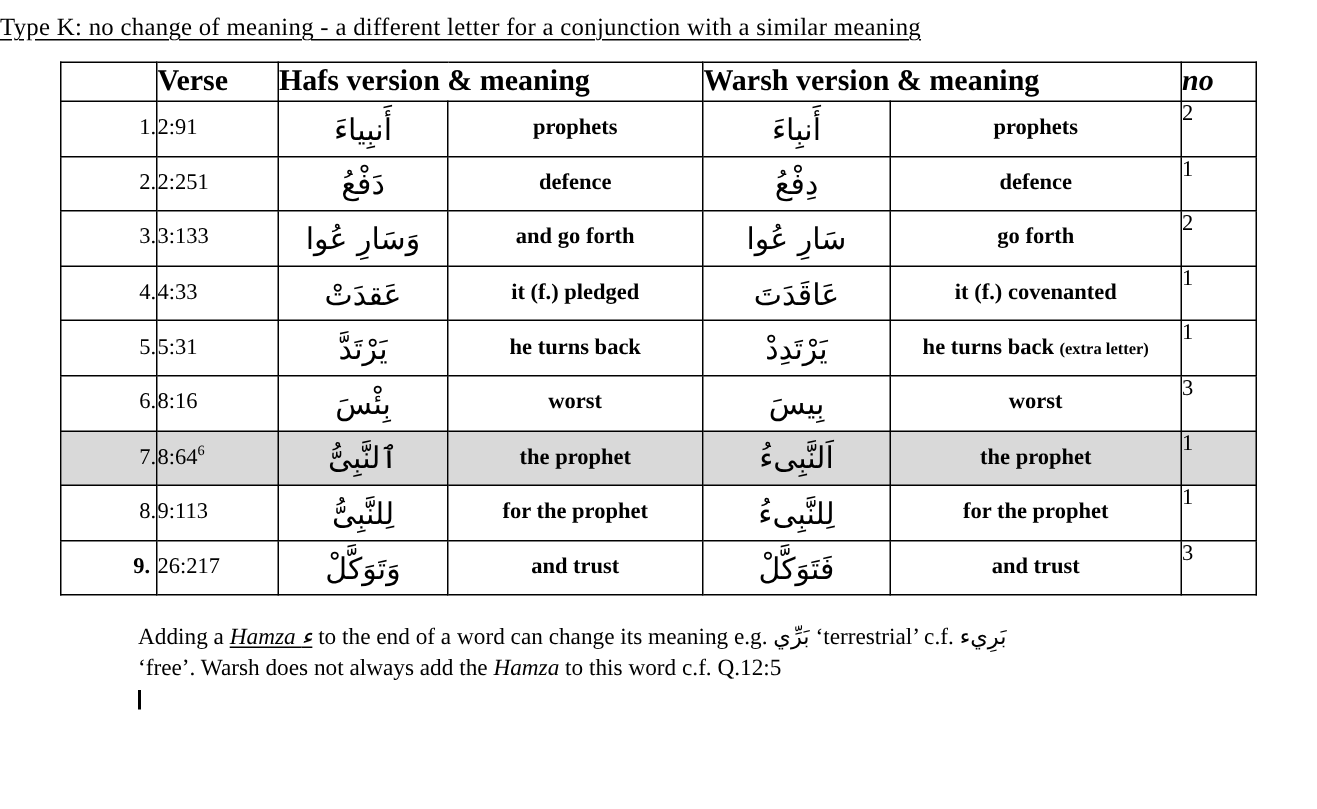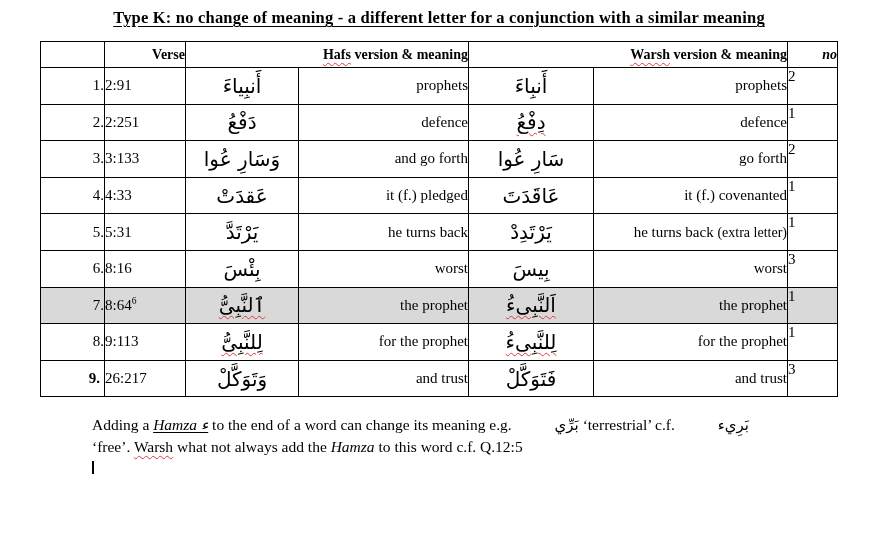--- a/index.html
+++ b/index.html
@@ -2,55 +2,55 @@
 <html><head>
 <meta charset="utf-8">
 <style>
   * { box-sizing: border-box; }
   html,body { margin:0; padding:0; }
   body {
     width:878px; height:539px; background:#ffffff; color:#000;
     font-family:"Liberation Serif", serif; overflow:hidden;
   }
   .title {
-    margin-top:8px; text-align:center; font-weight:bold; font-size:16.5px;
+    margin-top:8px; text-align:left; font-weight:normal; font-size:16.5px;
     text-decoration:underline; text-underline-offset:3px; letter-spacing:.2px;
   }
   table.cmp {
     border-collapse:collapse; table-layout:fixed; width:797px;
     margin:13px 0 0 40px;
   }
   table.cmp th, table.cmp td { border:1px solid #000; padding:0; overflow:hidden; }
   thead tr { height:26px; }
   tbody tr { height:36.6px; }
-  th { font-size:14px; font-weight:bold; text-align:right; vertical-align:middle;margin-left:36px; }
+  th { font-size:20px; font-weight:bold; text-align:left; vertical-align:middle;margin-left:36px; }
   th.h-no { font-style:italic; }
   td.c-num { text-align:right; padding-right:9px; font-size:15px; vertical-align:middle; }
   td.c-num.b { font-weight:bold; padding-right:4px; }
   td.c-verse { text-align:left; padding-left:10px; font-size:15px; vertical-align:middle; }
   td.c-verse sup { font-size:9.5px; }
   td.c-ar {
     text-align:center; vertical-align:middle; direction:rtl;
     font-family:"DejaVu Sans", sans-serif; font-size:20px;
   }
-  td.c-en { text-align:right; padding-left:9px; font-size:15px; vertical-align:middle; }
-  td.c-en .note { font-size:14px; }
+  td.c-en { text-align:center; padding-left:9px; font-size:15px; vertical-align:middle;font-weight:bold; }
+  td.c-en .note { font-size:11px; }
   td.c-no { vertical-align:top; text-align:left; padding:2px 0 0 9px; font-size:15px; }
   tr.hl td { background:#d9d9d9; }
   .squiggle {
-    text-decoration:underline; text-decoration-style:wavy;
+    text-decoration-style:wavy;
     text-decoration-color:#e03a3a; text-decoration-thickness:1px;
     text-underline-offset:3px;
   }
   .footer {
     margin:17px 20px 0 92px; font-size:15.5px; line-height:21px; width:766px;
   }
   .hamza-term { font-style:italic; text-decoration:underline; text-underline-offset:2px; }
   .it { font-style:italic; }
-  .ar-inline { font-family:"DejaVu Sans", sans-serif; font-size:15px;margin-left:39px; }
+  .ar-inline { font-family:"DejaVu Sans", sans-serif; font-size:15px; }
   .cursor { width:1.5px; height:13px; background:#000; margin:4px 0 0 92px; }
 </style>
 </head>
 <body>
 
 <div class="page">
 
   <div class="title">Type K: no change of meaning - a different letter for a conjunction with a similar meaning</div>
 
   <table class="cmp">
@@ -152,18 +152,18 @@
           <td class="c-en">and trust</td>
           <td class="c-ar"><span class="">فَتَوَكَّلْ</span></td>
           <td class="c-en">and trust</td>
           <td class="c-no">3</td>
         </tr>
       </tbody>
   </table>
 
   <div class="footer">
     <span>Adding a </span><span class="hamza-term">Hamza ء</span><span> to the end of a word can change its meaning e.g.  </span><span class="ar-inline" dir="rtl">بَرِّي</span><span> ‘terrestrial’ c.f. </span><span class="ar-inline" dir="rtl">بَرِيء</span><br>
-    <span>‘free’. </span><span class="squiggle">Warsh</span><span> what not always add the </span><span class="it">Hamza</span><span> to this word c.f. Q.12:5</span>
+    <span>‘free’. </span><span class="squiggle">Warsh</span><span> does not always add the </span><span class="it">Hamza</span><span> to this word c.f. Q.12:5</span>
   </div>
 
   <div class="cursor"></div>
 
 </div>
 
 </body></html>

